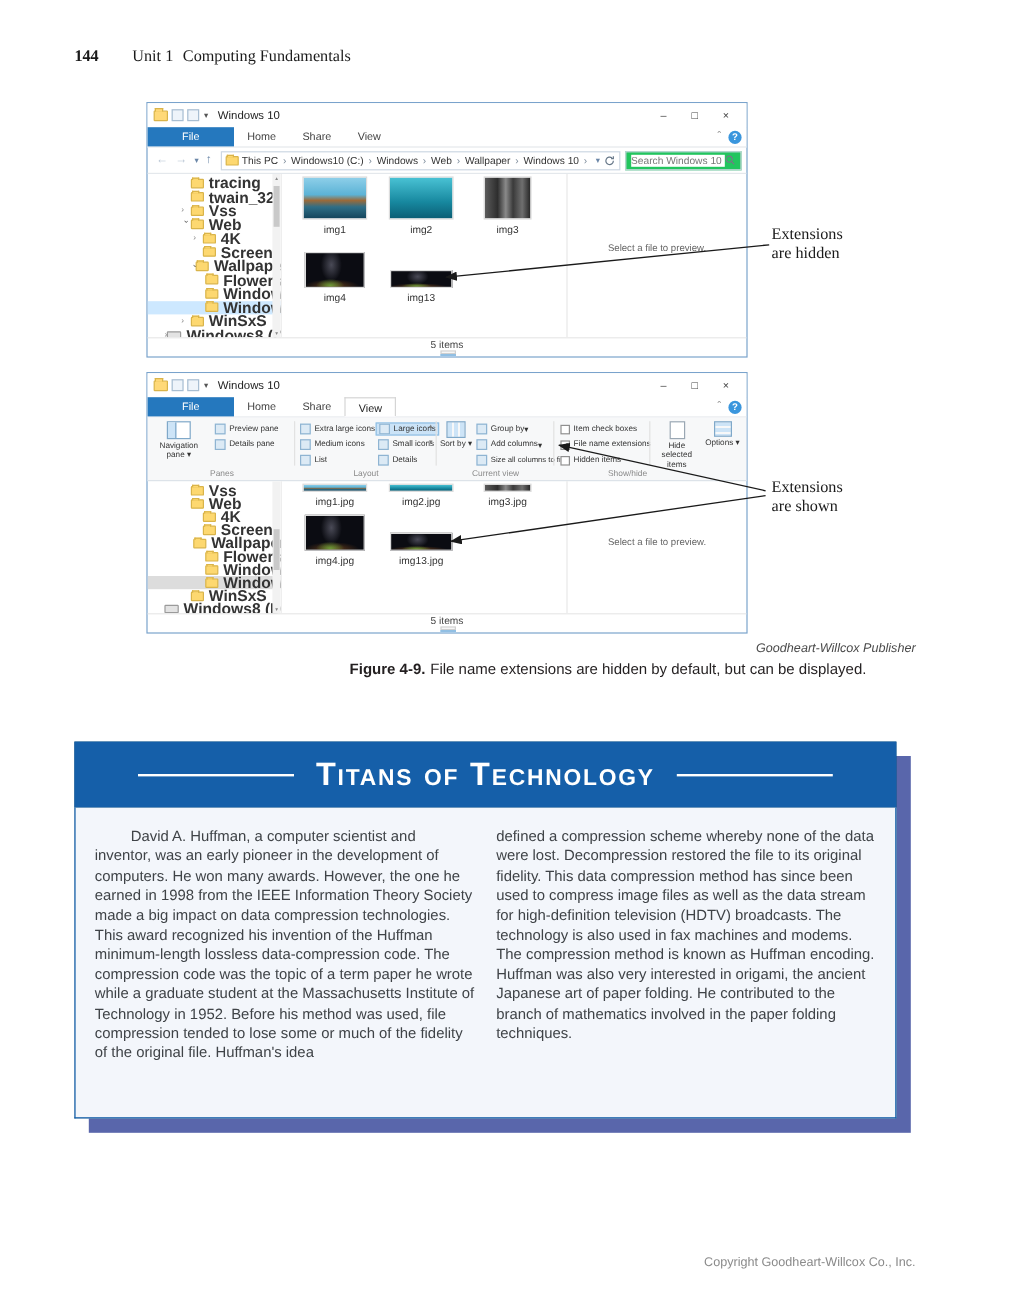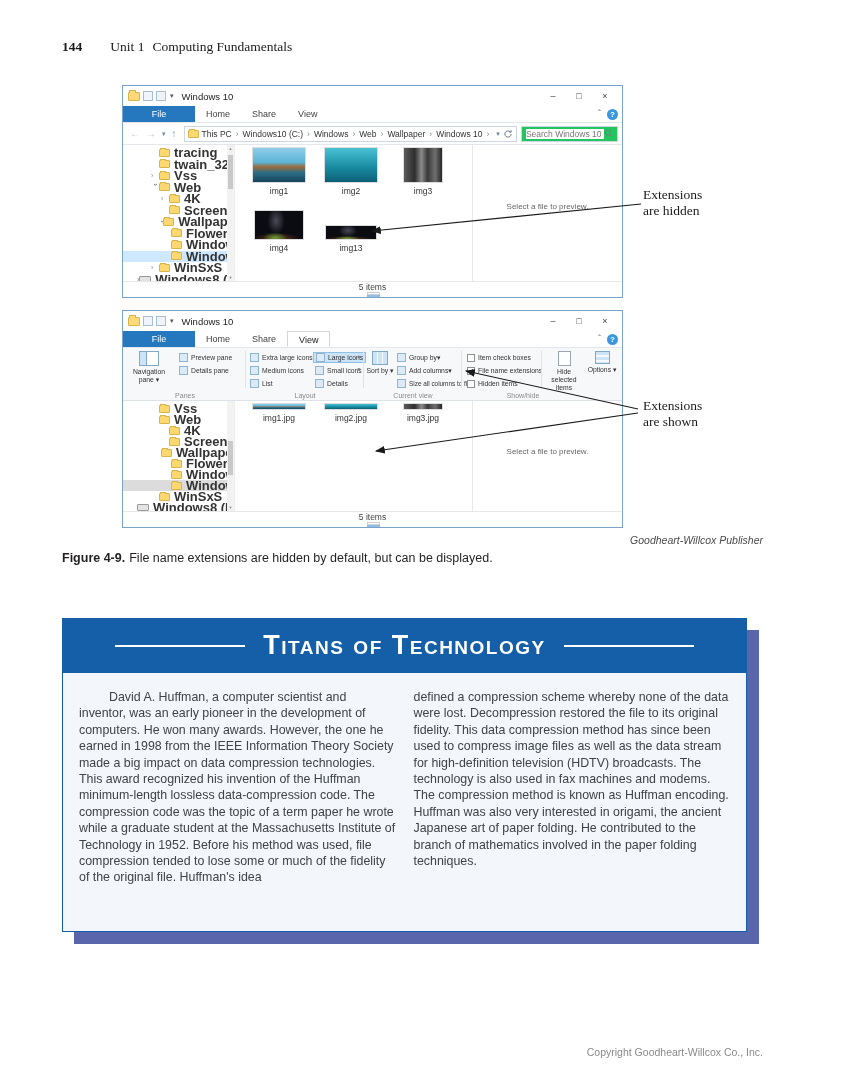--- a/index.html
+++ b/index.html
@@ -6,21 +6,21 @@
   html,body { background:#fff; }
   .page { position:relative; width:849px; height:1087px; background:#fff;
           font-family:"Liberation Sans", sans-serif; overflow:hidden; }
 
   
   .phead { position:absolute; top:39px; left:62px; font-family:"Liberation Serif","DejaVu Serif",serif;
            font-size:13.5px; color:#1a1a1a; }
   .phead .num { font-weight:bold; margin-right:28px; }
   .phead .unit { margin-right:8px; }
   .credit { position:absolute; top:534px; right:86px; font-size:10.5px; font-style:italic; color:#4a4a4a; }
-  .caption { position:absolute; top:551px; left:62px; width:660px; font-size:12.5px; color:#231f20; }
+  .caption { position:absolute; top:551px; left:62px; width:660px; font-size:12.5px; color:#231f20;text-align:right; }
   .caption b { font-weight:bold; }
   .caption .ct { margin-left:4px; }
   .pfoot { position:absolute; top:1046px; right:86px; font-size:10.5px; color:#8a8a8a; }
 
   
   .anno { position:absolute; left:643px; width:90px; font-family:"Liberation Serif","DejaVu Serif",serif;
           font-size:13.5px; line-height:16px; color:#1a1a1a; }
   #arrows { position:absolute; left:0; top:0; pointer-events:none; z-index:50; }
 
   
@@ -476,20 +476,30 @@
             </div>
           <div class="file">
               <div class="thumb t-img2 s-land cut"></div>
               <div class="fl">img2.jpg</div>
             </div>
           <div class="file">
               <div class="thumb t-img3 s-tall cut"></div>
               <div class="fl">img3.jpg</div>
             </div>
         </div>
+        <div class="frow" style="margin-top:6px;">
+          <div class="file">
+              <div class="thumb t-img4 s-wide"></div>
+              <div class="fl">img4.jpg</div>
+            </div>
+          <div class="file">
+              <div class="thumb t-img13 s-pan"></div>
+              <div class="fl">img13.jpg</div>
+            </div>
+        </div>
       </div>
       <div class="preview">
         <div class="pv-text">Select a file to preview.</div>
       </div>
     </div>
     <div class="statusbar">
       <span class="st">5 items</span>
       <span class="st-sp"></span>
       <span class="sbic"></span>
       <span class="sbic on"></span>

